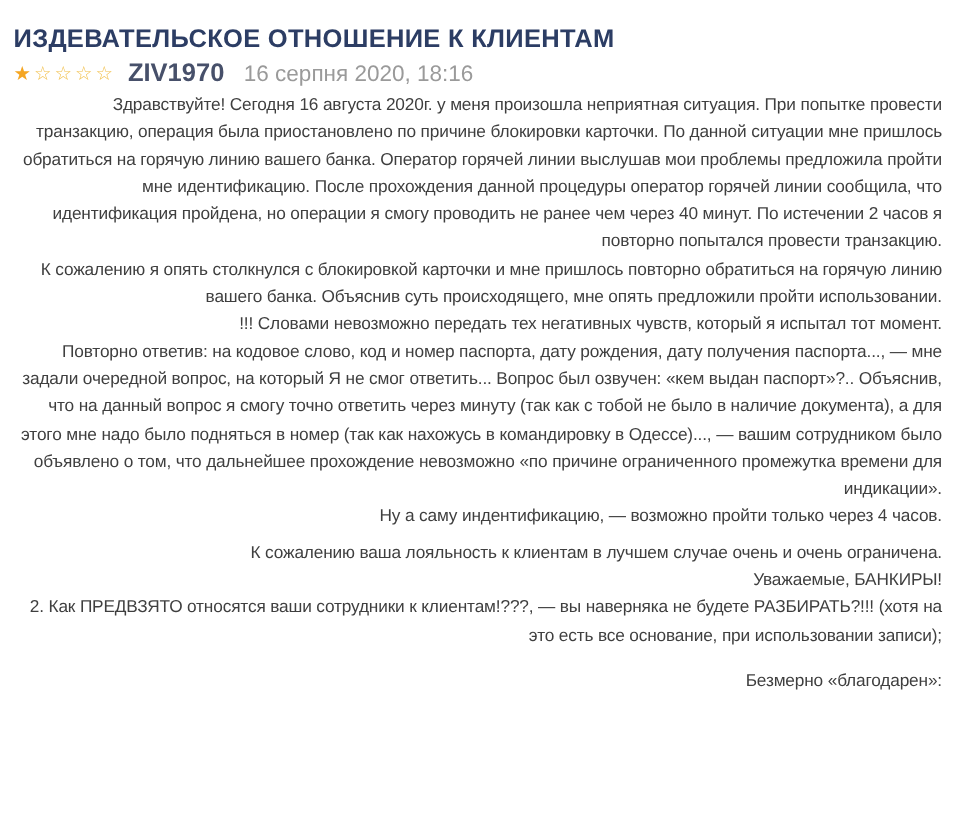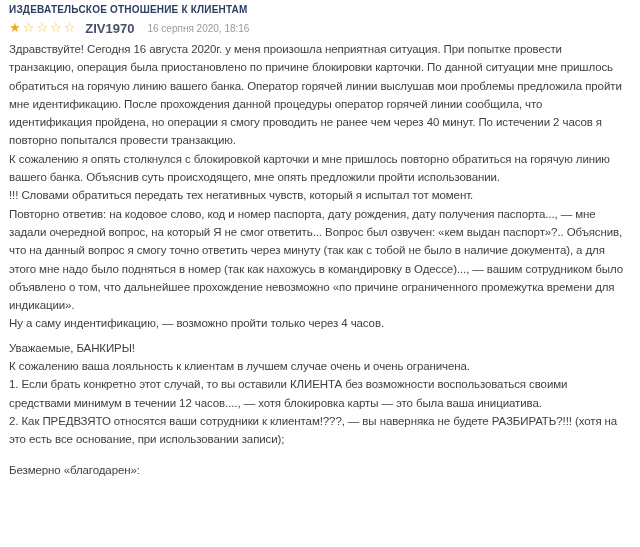--- a/index.html
+++ b/index.html
@@ -10,22 +10,22 @@
   body {
     width: 640px;
     height: 547px;
     overflow: hidden;
     font-family: "Liberation Sans", sans-serif;
   }
   .page {
     padding: 2px 12px 0 9px;
   }
   .review-title {
-    margin: 2px 0 5px 0;
-    font-size: 10px;
+    margin: 14px 0 5px 0;
+    font-size: 17px;
     font-weight: bold;
     letter-spacing: 0.2px;
     color: var(--title-color, #2c3d64);
     cursor: pointer;
   }
   .meta-row {
     display: flex;
     align-items: center;
     margin: 0 0 4px 0;
     height: 16px;
@@ -33,60 +33,59 @@
   .stars {
     font-size: 13px;
     line-height: 14px;
     letter-spacing: 2px;
     white-space: nowrap;
   }
   .star-filled { color: var(--star-filled, #f5a623); }
   .star-empty  { color: var(--star-empty, #f2c14e); }
   .author {
     margin-left: 8px;
-    font-size: 13px;
+    font-size: 17px;
     font-weight: bold;
     color: var(--author-color, #47506a);
     cursor: pointer;
   }
   .date {
     margin-left: 13px;
-    font-size: 10px;
+    font-size: 15px;
     color: var(--date-color, #9a9a9a);
     text-align: center;
   }
   .review-body {
     font-size: 11.5px;
     line-height: 18.3px;
     letter-spacing: -0.1px;
     color: var(--body-color, #3f3f3f);
   }
-  .para { margin: 0; }
+  .para { margin: 0; text-align: right; }
   .spacer { height: 6px; }
 </style>
 </head>
 <body>
 
 <div class="page">
   <h1 class="review-title">ИЗДЕВАТЕЛЬСКОЕ ОТНОШЕНИЕ К КЛИЕНТАМ</h1>
 
   <div class="meta-row">
     <span class="stars"><span class="star-filled">★</span><span class="star-empty">☆</span><span class="star-empty">☆</span><span class="star-empty">☆</span><span class="star-empty">☆</span></span>
     <span class="author">ZIV1970</span>
     <span class="date">16 серпня 2020, 18:16</span>
   </div>
 
   <div class="review-body">
       <div class="para">Здравствуйте! Сегодня 16 августа 2020г. у меня произошла неприятная ситуация. При попытке провести транзакцию, операция была приостановлено по причине блокировки карточки. По данной ситуации мне пришлось обратиться на горячую линию вашего банка. Оператор горячей линии выслушав мои проблемы предложила пройти мне идентификацию. После прохождения данной процедуры оператор горячей линии сообщила, что идентификация пройдена, но операции я смогу проводить не ранее чем через 40 минут. По истечении 2 часов я повторно попытался провести транзакцию.</div>
       <div class="para">К сожалению я опять столкнулся с блокировкой карточки и мне пришлось повторно обратиться на горячую линию вашего банка. Объяснив суть происходящего, мне опять предложили пройти использовании.</div>
-      <div class="para">!!! Словами обратиться передать тех негативных чувств, который я испытал тот момент.</div>
+      <div class="para">!!! Словами невозможно передать тех негативных чувств, который я испытал тот момент.</div>
       <div class="para">Повторно ответив: на кодовое слово, код и номер паспорта, дату рождения, дату получения паспорта..., — мне задали очередной вопрос, на который Я не смог ответить... Вопрос был озвучен: «кем выдан паспорт»?.. Объяснив, что на данный вопрос я смогу точно ответить через минуту (так как с тобой не было в наличие документа), а для этого мне надо было подняться в номер (так как нахожусь в командировку в Одессе)..., — вашим сотрудником было объявлено о том, что дальнейшее прохождение невозможно «по причине ограниченного промежутка времени для индикации».</div>
       <div class="para">Ну а саму индентификацию, — возможно пройти только через 4 часов.</div>
       <div class="spacer"></div>
+      <div class="para">К сожалению ваша лояльность к клиентам в лучшем случае очень и очень ограничена.</div>
       <div class="para">Уважаемые, БАНКИРЫ!</div>
-      <div class="para">К сожалению ваша лояльность к клиентам в лучшем случае очень и очень ограничена.</div>
-      <div class="para">1. Если брать конкретно этот случай, то вы оставили КЛИЕНТА без возможности воспользоваться своими средствами минимум в течении 12 часов...., — хотя блокировка карты — это была ваша инициатива.</div>
       <div class="para">2. Как ПРЕДВЗЯТО относятся ваши сотрудники к клиентам!???, — вы наверняка не будете РАЗБИРАТЬ?!!! (хотя на это есть все основание, при использовании записи);</div>
       <div class="spacer"></div>
       <div class="spacer"></div>
       <div class="para">Безмерно «благодарен»:</div>
     </div>
 </div>
 
 </body></html>

